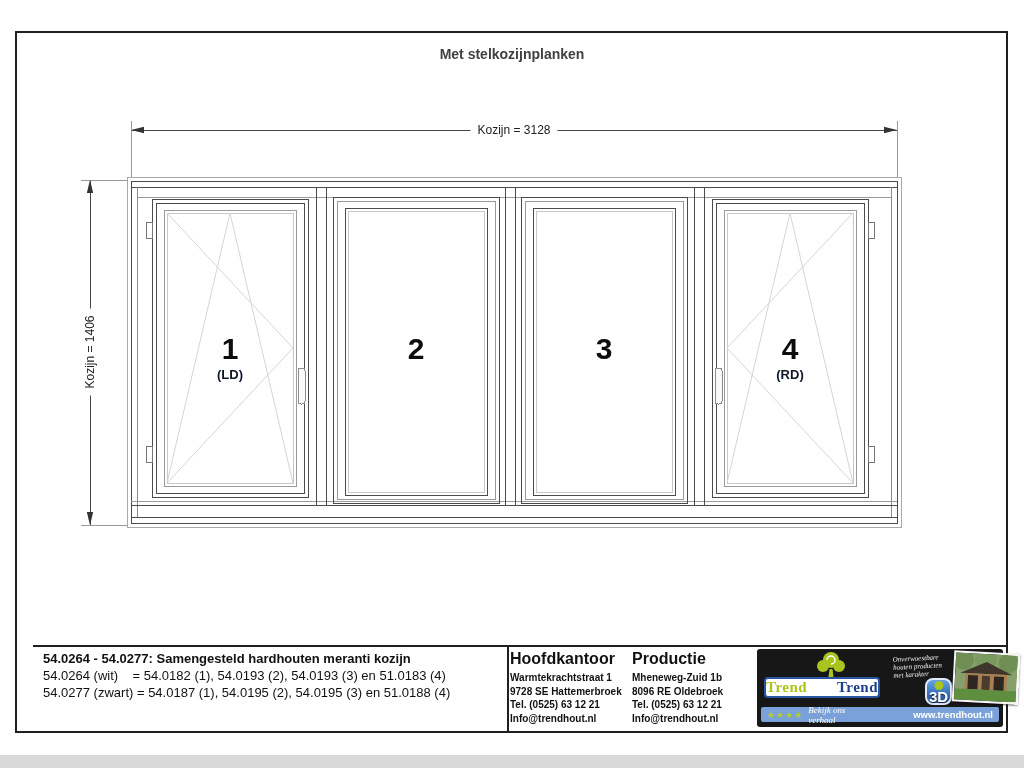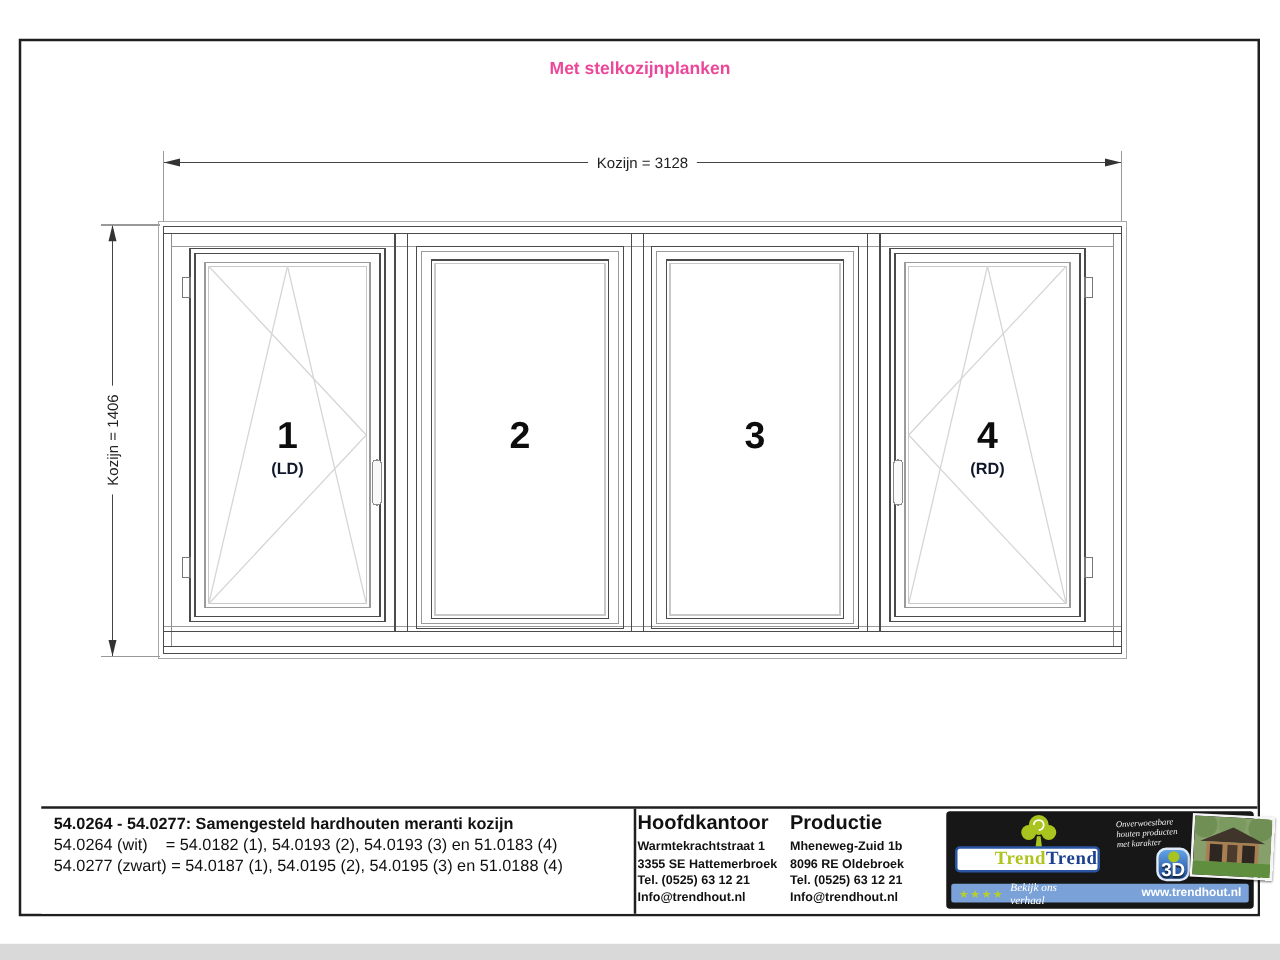--- a/index.html
+++ b/index.html
@@ -3,21 +3,21 @@
 <meta charset="utf-8">
 <style>
   html,body{margin:0;padding:0;background:#fff;}
   .page{position:relative;width:1024px;height:768px;background:#ffffff;overflow:hidden;
         font-family:"Liberation Sans",sans-serif;color:#111;}
   .sheet{position:absolute;left:15px;top:31px;width:993px;height:702px;
          border:2px solid #1f1f1f;box-sizing:border-box;background:#fff;}
   .bottom-strip{position:absolute;left:0;top:755px;width:1024px;height:13px;background:#d9d9d9;}
   .drawing-svg{position:absolute;left:0;top:0;width:1024px;height:768px;pointer-events:none;}
   .page-title{position:absolute;left:0;top:46px;width:1024px;text-align:center;
-              font-size:14px;font-weight:bold;color:#ec4899;}
+              font-size:14px;font-weight:bold;color:#404040;}
   .dim-label{position:absolute;background:#fff;padding:0 7px;font-size:12px;color:#222;white-space:nowrap;}
   .dim-w{left:514px;top:130px;transform:translate(-50%,-50%);}
   .dim-h{left:90px;top:352px;transform:translate(-50%,-50%) rotate(-90deg);}
   .panel-label{position:absolute;top:334px;transform:translateX(-50%);text-align:center;line-height:1;}
   .panel-number{font-size:30px;font-weight:bold;color:#0d0d0d;display:block;}
   .panel-tag{font-size:13px;font-weight:bold;color:#0f172a;display:block;margin-top:4px;}
   
   .footer{position:absolute;left:16px;right:0;bottom:0;height:84px;border-top:2px solid #1f1f1f;
           display:flex;background:#fff;}
   .footer-product{width:474px;box-sizing:border-box;padding:3px 0 0 10px;}
@@ -26,21 +26,21 @@
   .footer-addresses{width:248px;box-sizing:border-box;border-left:2px solid #1f1f1f;
                     display:flex;padding:2px 0 0 1px;}
   .addr{width:114px;margin-right:8px;}
   .addr-heading{font-size:16px;font-weight:bold;line-height:20px;margin:0 0 2px 0;}
   .addr-line{font-size:10px;font-weight:bold;line-height:13.5px;white-space:nowrap;}
   .footer-logo{flex:1;position:relative;}
   .logo-black{position:absolute;left:2px;top:2px;right:3px;bottom:4px;background:#171717;border-radius:3px;}
   .tree-icon{position:absolute;left:56px;top:2px;}
   .brand-box{position:absolute;left:7px;top:28px;width:116px;height:21px;box-sizing:border-box;
              background:#fff;border:2.5px solid #2a55a3;border-radius:4px;
-             display:flex;align-items:center;justify-content:flex-end;
+             display:flex;align-items:center;justify-content:space-between;
              font-family:"Liberation Serif",serif;font-weight:bold;font-size:15px;letter-spacing:0.5px;}
   .brand-trend{color:#aec41c;}
   .brand-hout{color:#1d3f8f;}
   .tagline{position:absolute;left:136px;top:5px;width:70px;color:#f2f2f2;
            font-family:"Liberation Serif",serif;font-style:italic;font-size:7px;line-height:8px;
            white-space:pre-line;transform:rotate(-3deg);}
   .badge-3d{position:absolute;left:168px;top:29px;width:27px;height:27px;border-radius:8px;
             background:linear-gradient(180deg,#63a3e4 0%,#1d4d9d 100%);border:2px solid #dfeafa;
             box-sizing:border-box;display:flex;flex-direction:column;align-items:center;justify-content:flex-end;}
   .badge-3d-text{color:#fff;font-weight:bold;font-size:15px;line-height:12px;font-family:"Liberation Sans",sans-serif;
@@ -66,21 +66,21 @@
     <div class="footer">
       <div class="footer-product">
         <div class="fp-title">54.0264 - 54.0277: Samengesteld hardhouten meranti kozijn</div>
         <div class="fp-line">54.0264 (wit)    = 54.0182 (1), 54.0193 (2), 54.0193 (3) en 51.0183 (4)</div>
         <div class="fp-line">54.0277 (zwart) = 54.0187 (1), 54.0195 (2), 54.0195 (3) en 51.0188 (4)</div>
       </div>
       <div class="footer-addresses">
         <div class="addr">
           <div class="addr-heading">Hoofdkantoor</div>
           <div class="addr-line">Warmtekrachtstraat 1</div>
-          <div class="addr-line">3355 SE Hattemerbroek</div>
+          <div class="addr-line">9728 SE Hattemerbroek</div>
           <div class="addr-line">Tel. (0525) 63 12 21</div>
           <div class="addr-line">Info@trendhout.nl</div>
         </div>
         <div class="addr">
           <div class="addr-heading">Productie</div>
           <div class="addr-line">Mheneweg-Zuid 1b</div>
           <div class="addr-line">8096 RE Oldebroek</div>
           <div class="addr-line">Tel. (0525) 63 12 21</div>
           <div class="addr-line">Info@trendhout.nl</div>
         </div>

